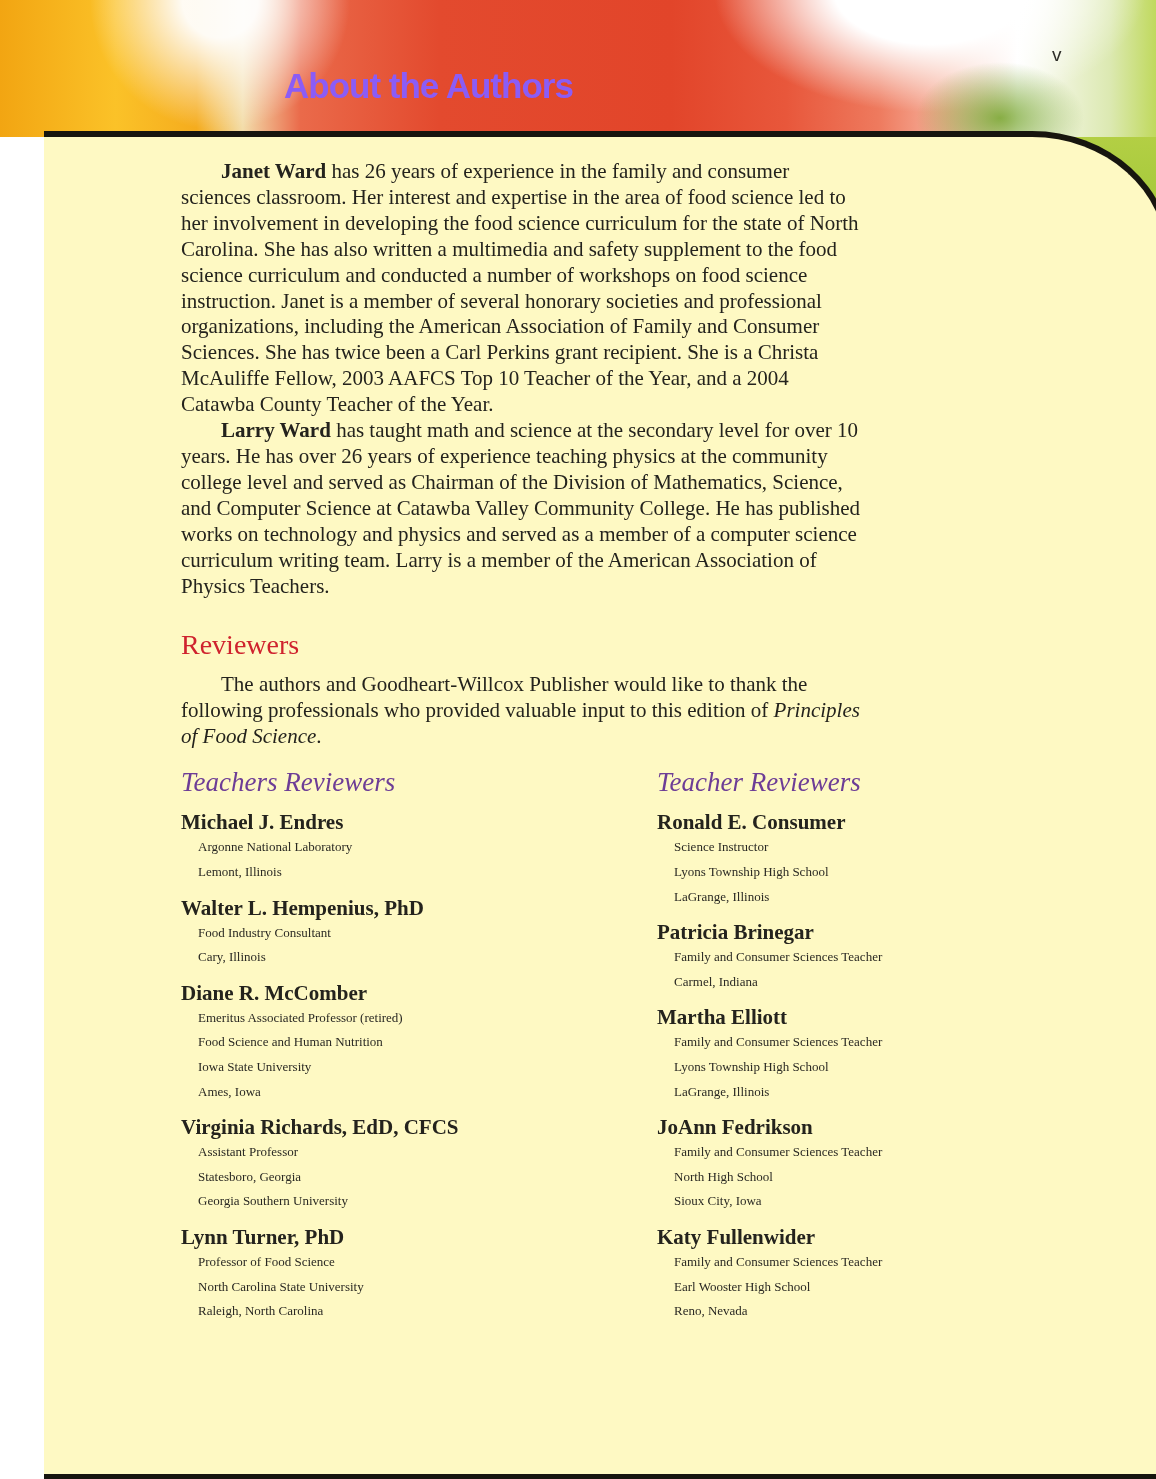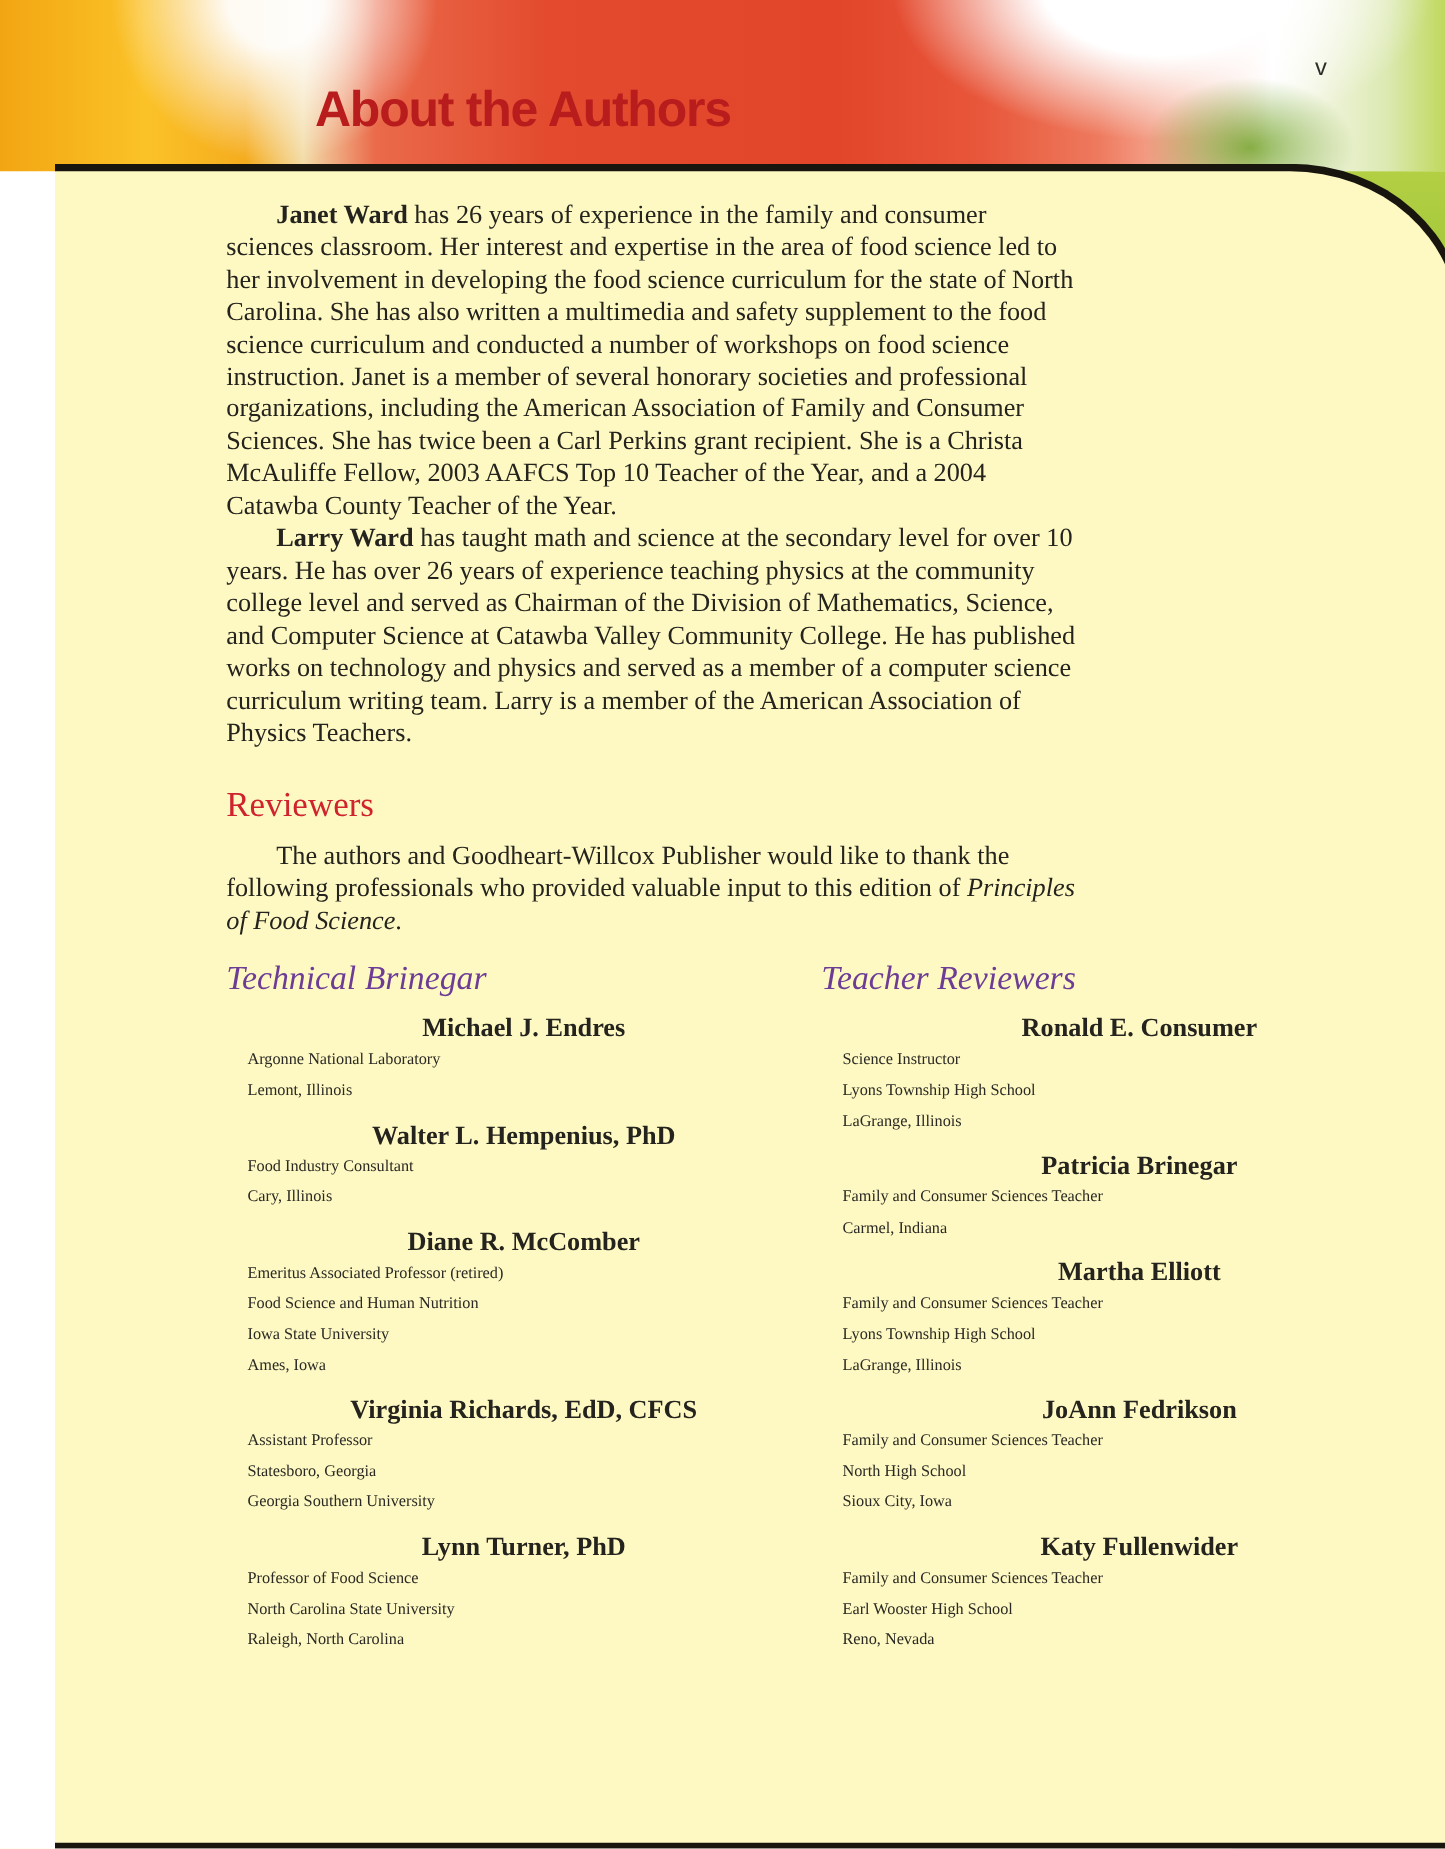--- a/index.html
+++ b/index.html
@@ -32,24 +32,24 @@
     z-index: 1;
     background: linear-gradient(180deg,
       #b3cf44 0%, #a6c93c 5%, #9fc838 20%, #c4d95c 31%, #cfe070 39%,
       #76a531 42%, #5d8f28 44%, #eceee2 47%, #eef0dc 57%, #e3e8b0 64%,
       #d3de7e 72%, #aac63e 79%, #8fb735 84%, #4e7a22 86%, #cfd2c8 88%,
       #b0b4a8 91%, #d8dbd2 96%, #e2e4dc 100%);
   }
 
   
   .page-title {
-    position: absolute; left: 252px; top: 66px; z-index: 3;
+    position: absolute; left: 284px; top: 66px; z-index: 3;
     font-family: "Liberation Sans", sans-serif;
-    font-weight: 700; font-size: 40px; letter-spacing: -1px;
-    color: #b91c1c;
+    font-weight: 700; font-size: 35px; letter-spacing: -1px;
+    color: #8b5cf6;
   }
   .page-number {
     position: absolute; left: 1052px; top: 44px; z-index: 3;
     font-family: "Liberation Sans", sans-serif;
     font-size: 19px; color: #2e2d28;
   }
 
   
   .panel {
     position: absolute; left: 0; top: 131px;
@@ -92,21 +92,21 @@
   
   .columns { display: flex; margin-top: 18px; }
   .col { width: 476px; flex: 0 0 476px; }
   .col:last-child { width: auto; flex: 1 1 auto; }
   .col-head {
     margin: 0 0 12px 0;
     font-style: italic; font-weight: 500;
     font-size: 27px; color: #6d3d96;
   }
   .entry { margin: 0 0 11px 0; }
-  .entry-name { font-size: 21px; font-weight: 700; line-height: 25px; text-align: center; }
+  .entry-name { font-size: 21px; font-weight: 700; line-height: 25px; }
   .detail { font-size: 13px; line-height: 24.6px; padding-left: 17px; color: #2a2923; font-family: Liberation Serif, serif; }
 </style>
 </head>
 <body>
 
 <div class="photo-header"></div>
 
 <div class="photo-right"></div>
 
 <div class="page-title">About the Authors</div>
@@ -123,21 +123,21 @@
         <p class="bio"><b>Larry Ward</b><span> has taught math and science at the secondary level for over 10 years. He has over 26 years of experience teaching physics at the community college level and served as Chairman of the Division of Mathematics, Science, and Computer Science at Catawba Valley Community College. He has published works on technology and physics and served as a member of a computer science curriculum writing team. Larry is a member of the American Association of Physics Teachers.</span></p>
       </div>
 
     <h2 class="reviewers-heading">Reviewers</h2>
 
     <p class="reviewers-intro"><span>The authors and Goodheart-Willcox Publisher would like to thank the following professionals who provided valuable input to this edition of </span><span class="it">Principles of Food Science</span><span>.</span></p>
 
     <div class="columns">
 
         <section class="col">
-          <h3 class="col-head">Technical Brinegar</h3>
+          <h3 class="col-head">Teachers Reviewers</h3>
           <div class="entries">
 
               <div class="entry">
                 <div class="entry-name">Michael J. Endres</div>
                 <div class="entry-lines">
 
                     <div class="detail">Argonne National Laboratory</div>
 
                     <div class="detail">Lemont, Illinois</div>
                   </div>

